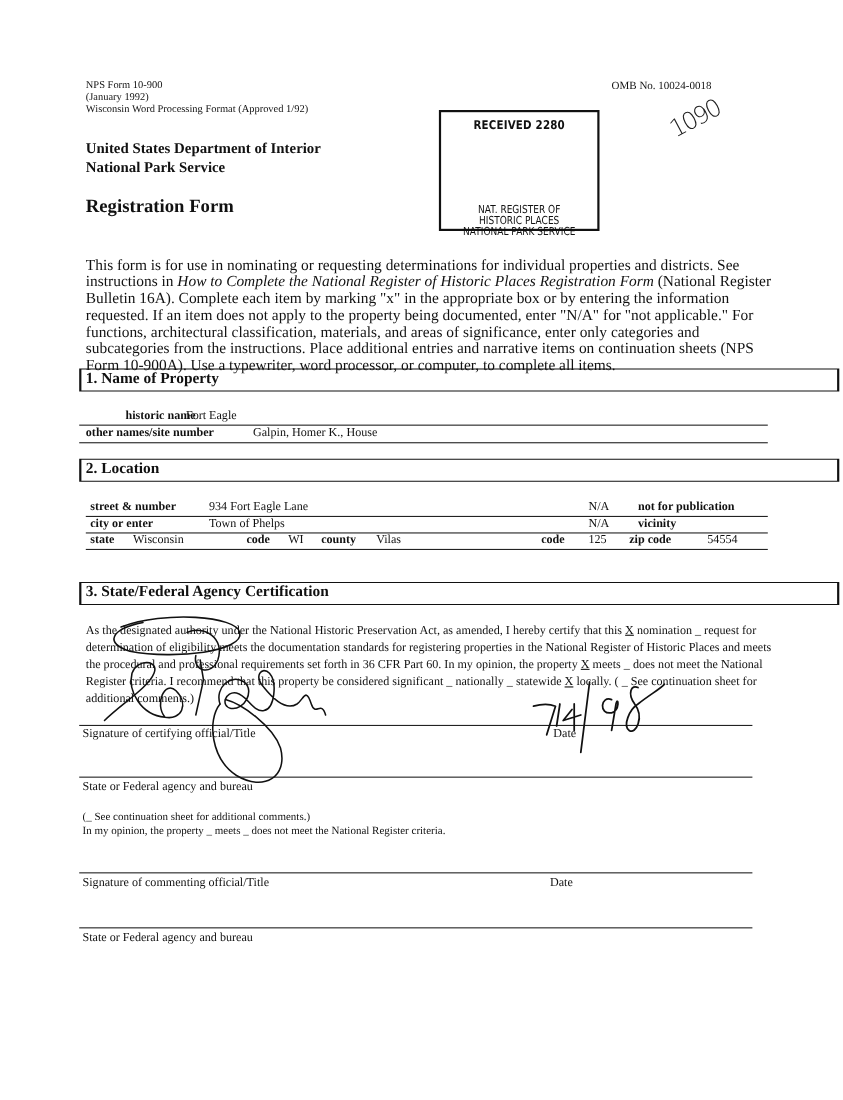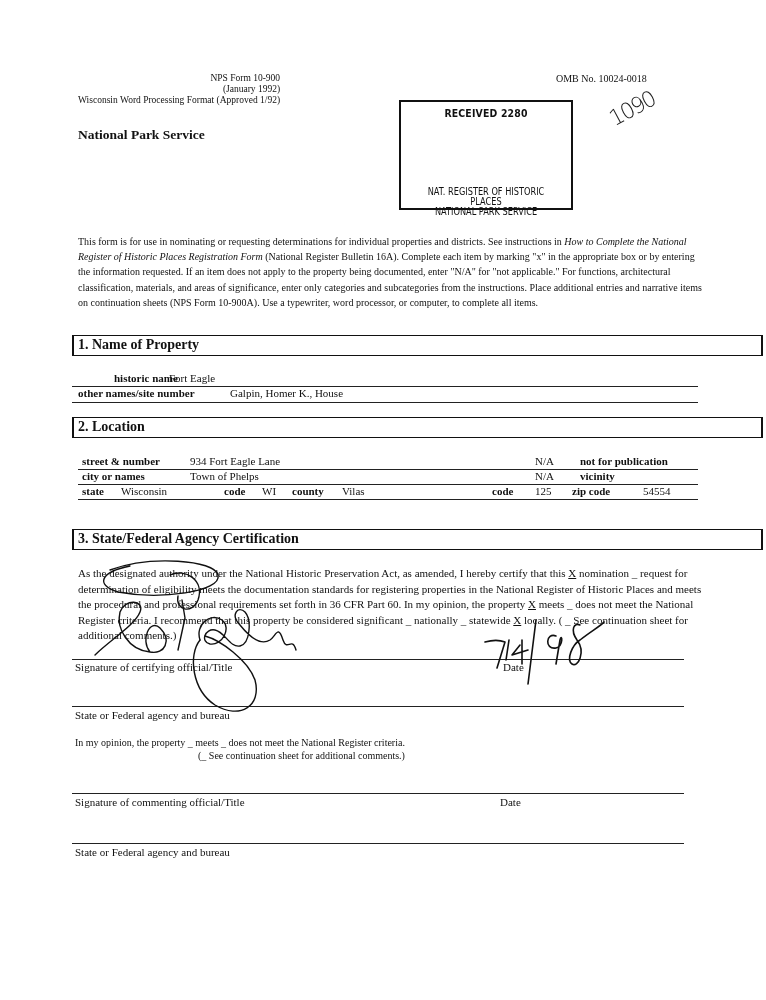--- a/index.html
+++ b/index.html
@@ -1,29 +1,29 @@
 <!DOCTYPE html>
 <html><head>
 <meta charset="utf-8">
 <style>
   html, body { margin:0; padding:0; background:#fff; }
   body { width:766px; height:1000px; position:relative; overflow:hidden; font-family:"Liberation Serif", "DejaVu Serif", serif; color:#111; }
   .abs { position:absolute; }
-  .small { font-size:9.5px; line-height:11px;text-align:right; }
+  .small { font-size:9.5px; line-height:11px; }
   .hdr-left { left:78px; top:73px; }
   .omb { left:556px; top:73px; font-size:10px; }
   .agency { left:78px; top:126px; font-size:13.5px; font-weight:bold; line-height:17px; }
   .title { left:78px; top:177px; font-size:17px; font-weight:bold; line-height:22px; }
-  .stamp { left:399px; top:100px; width:174px; height:110px; border:2px solid #111; box-sizing:border-box; font-family:"DejaVu Sans", "Liberation Sans", sans-serif; }
+  .stamp { left:399px; top:100px; width:146px; height:110px; border:2px solid #111; box-sizing:border-box; font-family:"DejaVu Sans", "Liberation Sans", sans-serif; }
   .stamp .rcv { position:absolute; top:5px; left:0; right:0; text-align:center; font-size:11px; font-weight:bold; letter-spacing:0.2px; transform:scaleX(0.85); }
   .stamp .inner { position:absolute; left:28px; top:24px; width:122px; height:61px; border:2px solid #111; box-sizing:border-box; }
   .stamp .date { position:absolute; left:0; right:0; top:16px; text-align:center; font-size:20px; font-weight:bold; transform:scaleX(0.78); letter-spacing:-0.5px; }
   .stamp .nat { position:absolute; left:0; right:0; top:85px; text-align:center; font-size:10px; line-height:10px; transform:scaleX(0.82); }
   .handnum { left:608px; top:96px; font-family:"DejaVu Sans", sans-serif; font-size:22px; transform:rotate(-28deg); font-weight:200; color:#222; letter-spacing:-2px; }
-  .intro { left:78px; top:234px; width:630px; font-size:10px; line-height:15.2px; }
+  .intro { left:78px; top:234px; width:630px; font-size:14px; line-height:15.2px; }
   .intro i { font-style:italic; }
   .section-box { left:72px; width:691px; height:21px; border:1.5px solid #111; border-left-width:2px; border-right-width:2px; box-sizing:border-box; }
   .section-box span { position:absolute; left:4px; top:1px; font-size:14px; font-weight:bold; }
   .rule { height:0; border-top:1.5px solid #222; }
   .row { position:absolute; font-size:11px; height:14px; }
   .lbl { font-weight:bold; font-size:11px; }
   .val { font-size:11px; }
   .para { left:78px; width:630px; font-size:11px; line-height:15.6px; }
   .caption { font-size:11px; }
   .u { text-decoration:underline; }
@@ -33,23 +33,25 @@
 <body>
 
 <div class="abs small hdr-left">
   <div>NPS Form 10-900</div>
   <div>(January 1992)</div>
   <div>Wisconsin Word Processing Format (Approved 1/92)</div>
 </div>
 <div class="abs omb">OMB No. 10024-0018</div>
 
 <div class="abs agency">
+  <div>United States Department of Interior</div>
   <div>National Park Service</div>
 </div>
 <div class="abs title">
+  <div>Registration Form</div>
 </div>
 
 <div class="abs stamp">
   <div class="rcv">RECEIVED  2280</div>
   <div class="nat">
     <div>NAT. REGISTER OF HISTORIC PLACES</div>
     <div>NATIONAL PARK SERVICE</div>
   </div>
 </div>
 <div class="abs handnum">1090</div>
@@ -72,21 +74,21 @@
 
 <div class="abs section-box" style="top:417px;">
   <span>2. Location</span>
 </div>
 <div class="row lbl" style="left:82px; top:455px;">street &amp; number</div>
 <div class="row val" style="left:190px; top:455px;">934 Fort Eagle Lane</div>
 <div class="row val" style="left:535px; top:455px;">N/A</div>
 <div class="row lbl" style="left:580px; top:455px;">not for publication</div>
 <div class="abs rule" style="left:78px; top:469px; width:620px;"></div>
 
-<div class="row lbl" style="left:82px; top:470px;">city or names</div>
+<div class="row lbl" style="left:82px; top:470px;">city or enter</div>
 <div class="row val" style="left:190px; top:470px;">Town of Phelps</div>
 <div class="row val" style="left:535px; top:470px;">N/A</div>
 <div class="row lbl" style="left:580px; top:470px;">vicinity</div>
 <div class="abs rule" style="left:78px; top:484px; width:620px;"></div>
 
 <div class="row lbl" style="left:82px; top:485px;">state</div>
 <div class="row val" style="left:121px; top:485px;">Wisconsin</div>
 <div class="row lbl" style="left:224px; top:485px;">code</div>
 <div class="row val" style="left:262px; top:485px;">WI</div>
 <div class="row lbl" style="left:292px; top:485px;">county</div>
@@ -104,22 +106,22 @@
 <div class="abs para" style="top:566px;"><span>As the designated authority under the National Historic Preservation Act, as amended, I hereby certify that this </span><span class="u">X</span><span> nomination _ request for determination of eligibility meets the documentation standards for registering properties in the National Register of Historic Places and meets the procedural and professional requirements set forth in 36 CFR Part 60. In my opinion, the property </span><span class="u">X</span><span> meets _ does not meet the National Register criteria. I recommend that this property be considered significant _ nationally _ statewide </span><span class="u">X</span><span> locally. ( _ See continuation sheet for additional comments.)</span></div>
 
 <div class="abs rule" style="left:72px; top:659px; width:612px;"></div>
 <div class="abs caption" style="left:75px; top:661px;">Signature of certifying official/Title</div>
 <div class="abs caption" style="left:503px; top:661px;">Date</div>
 
 <div class="abs rule" style="left:72px; top:706px; width:612px;"></div>
 <div class="abs caption" style="left:75px; top:709px;">State or Federal agency and bureau</div>
 
 <div class="abs caption small" style="left:75px; top:736px; font-size:10px; line-height:13px;">
+  <div>(_ See continuation sheet for additional comments.)</div>
   <div>In my opinion, the property _ meets _ does not meet the National Register criteria.</div>
-  <div>(_ See continuation sheet for additional comments.)</div>
 </div>
 
 <div class="abs rule" style="left:72px; top:793px; width:612px;"></div>
 <div class="abs caption" style="left:75px; top:796px;">Signature of commenting official/Title</div>
 <div class="abs caption" style="left:500px; top:796px;">Date</div>
 
 <div class="abs rule" style="left:72px; top:843px; width:612px;"></div>
 <div class="abs caption" style="left:75px; top:846px;">State or Federal agency and bureau</div>
 
 <svg class="sig" width="766" height="1000">

